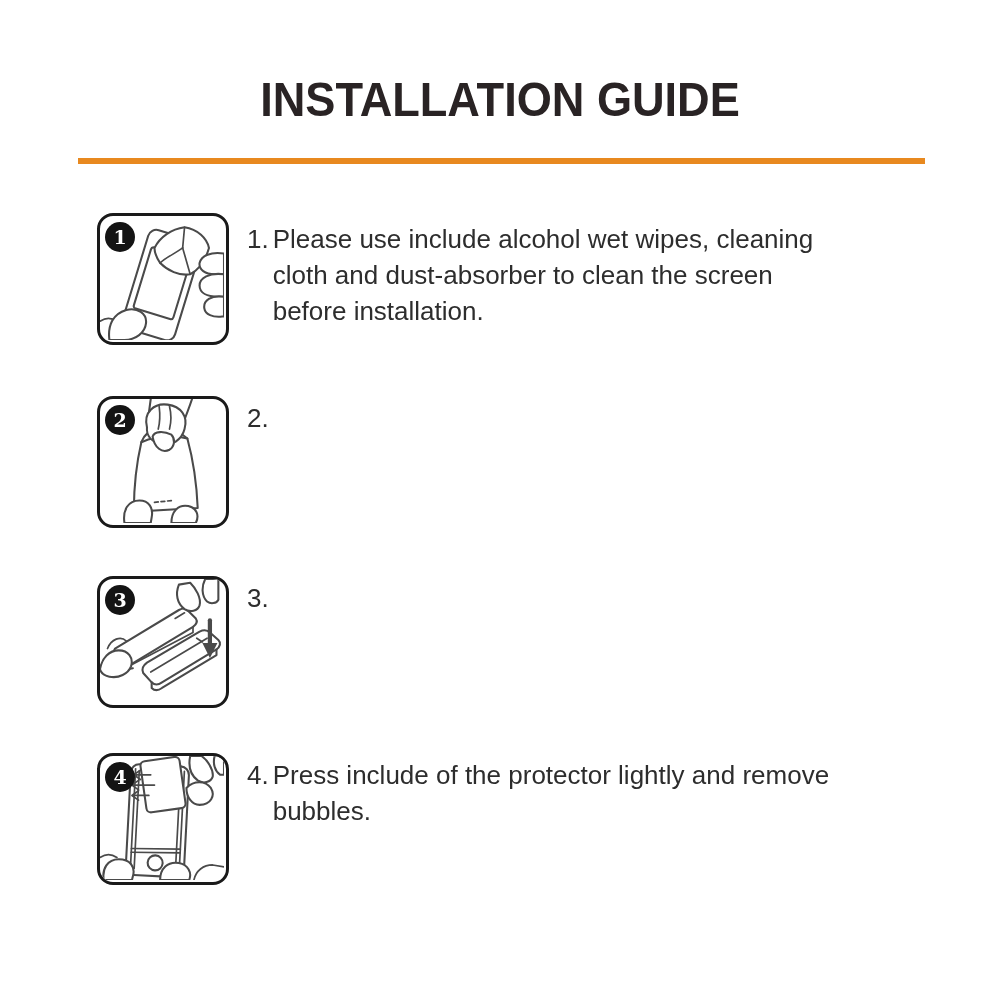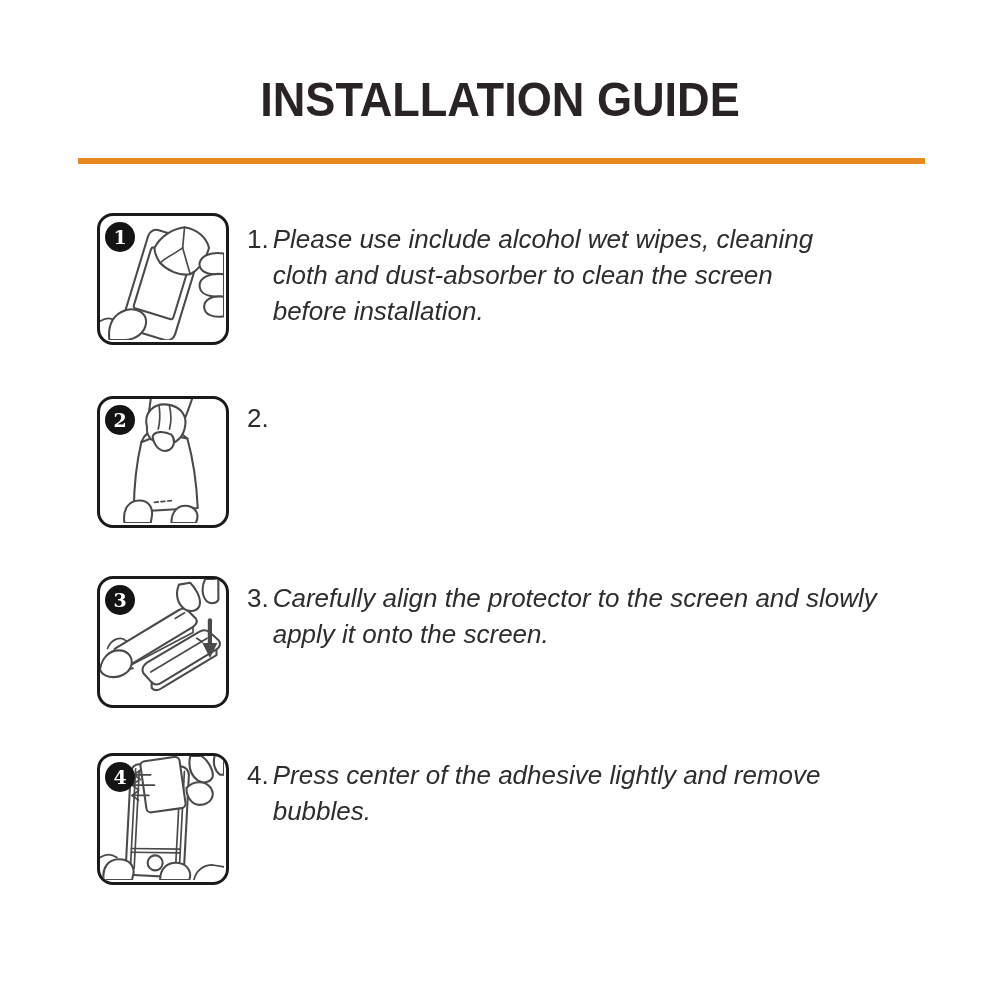--- a/index.html
+++ b/index.html
@@ -32,21 +32,21 @@
     position:absolute;left:5px;top:6px;width:30px;height:30px;border-radius:50%;
     background:#141414;color:#ffffff;display:flex;align-items:center;justify-content:center;
     font-family:"DejaVu Serif",serif;font-weight:bold;font-size:19px;line-height:1;
   }
   .step-text{
     position:absolute;left:150px;top:8px;display:flex;align-items:flex-start;
     font-size:26px;line-height:36px;width:740px;color:#2d2d2d;
   }
   .step-2 .step-text,.step-3 .step-text,.step-4 .step-text{top:4px;}
   .num{flex:0 0 auto;margin-right:4px;}
-  .body{white-space:pre-line;font-style:italic;}
+  .body{white-space:pre-line;}
 </style>
 </head>
 <body>
 
 <div class="page">
 
   <h1 class="title">INSTALLATION GUIDE</h1>
   <div class="rule"></div>
 
   <div class="step step-1">
@@ -144,22 +144,20 @@
           <path class="fill" d="M84,6 C80,16 82,26 90,32 C96,36 104,34 106,28 C108,20 102,10 96,4 Z"></path>
           <path class="fill" d="M112,0 C108,8 108,18 114,24 C118,27 124,26 126,22 L126,0 Z"></path>
         </g>
       </svg>
       <div class="badge">
         <span>3</span>
       </div>
     </div>
     <div class="step-text">
       <span class="num">3.</span>
-      <div class="body">Carefully align the protector to  the screen and slowly
-apply it onto the screen.</div>
     </div>
   </div>
 
   <div class="step step-4">
     <div class="illus-box">
       <svg class="illus" viewBox="0 0 132 132" aria-label="pressing-protector-with-card-and-motion-arrows">
         <g transform="rotate(3 64 70)">
           <rect class="fill" x="30" y="10" width="62" height="118" rx="9"></rect>
           <line class="thin" x1="35" y1="15" x2="35" y2="123"></line>
           <line class="thin" x1="39" y1="17" x2="39" y2="121"></line>
@@ -188,18 +186,18 @@
           <path class="fill" d="M64,132 C64,120 72,112 84,114 C94,116 98,124 95,132 Z"></path>
           <path class="thin" d="M100,132 C102,122 110,116 120,116 L132,118"></path>
         </g>
       </svg>
       <div class="badge">
         <span>4</span>
       </div>
     </div>
     <div class="step-text">
       <span class="num">4.</span>
-      <div class="body">Press center of the adhesive lightly and remove
+      <div class="body">Press include of the protector lightly and remove
 bubbles.</div>
     </div>
   </div>
 
 </div>
 
 </body></html>

